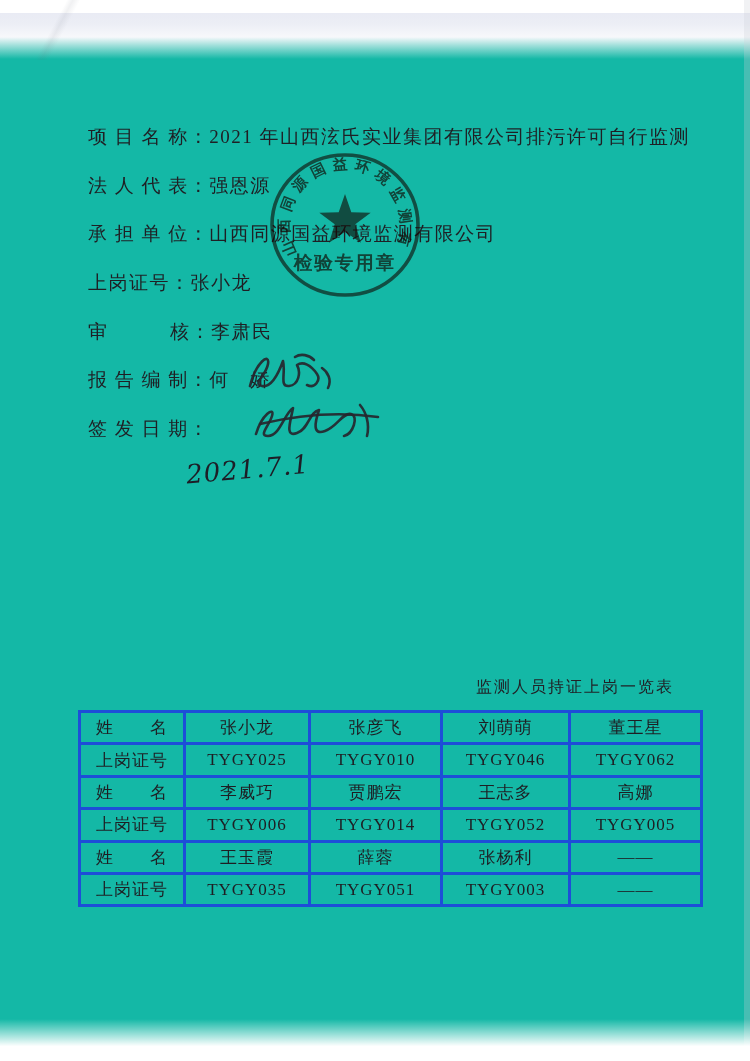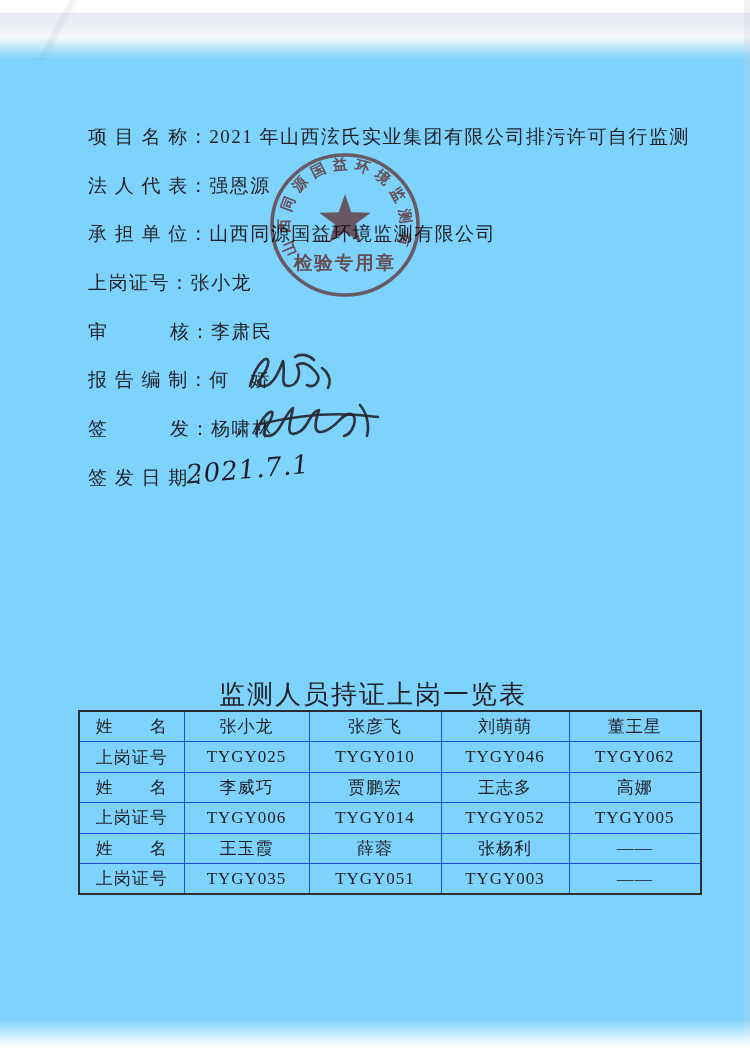--- a/index.html
+++ b/index.html
@@ -1,20 +1,20 @@
 <!DOCTYPE html>
 <html><head>
 <meta charset="utf-8">
 <style>
   html, body { margin:0; padding:0; }
   body { background:#ffffff; }
   .page {
     position:relative;
     width:750px; height:1061px;
-    background:#7dd3fc;
+    background:#14b8a6;
     overflow:hidden;
     font-family:"Liberation Serif","DejaVu Serif",serif;
     color:#212126;
   }
   
   .scan-top-white { position:absolute; top:0; left:0; right:0; height:13px; background:#ffffff; }
   .scan-top-band  { position:absolute; top:13px; left:0; right:0; height:24px;
                     background:linear-gradient(#e9ebf4 0%, #eceef5 45%, #f7f8fb 100%); }
   .scan-top-fade  { position:absolute; top:37px; left:0; right:0; height:22px;
                     background:linear-gradient(#f7f8fb, rgba(250,251,252,0)); }
@@ -32,25 +32,25 @@
 
   
   .seal { position:absolute; left:266px; top:149px; mix-blend-mode:multiply; opacity:0.88; }
 
   
   .sig { position:absolute; pointer-events:none; }
   .sig path { fill:none; stroke:#26262e; stroke-width:2.6; stroke-linecap:round; stroke-linejoin:round; opacity:0.92; }
   .hand-date text { font-family:"DejaVu Serif",serif; font-style:italic; font-size:26px; fill:#1d1d26; letter-spacing:1px; }
 
   
-  .table-title { position:absolute; left:84px; top:677px; width:578px; text-align:center;
-                 font-size:26px; letter-spacing:2px; }
+  .table-title { position:absolute; left:96px; top:677px; width:578px; text-align:right;
+                 font-size:16px; letter-spacing:2px; }
   table.cert { position:absolute; left:78px; top:710px; border-collapse:collapse; table-layout:fixed;
                border:2px solid #2d2d31; }
-  table.cert td { border:1px solid #1d4ed8; height:29.4px; padding:0; text-align:center;
+  table.cert td { border:3px solid #1d4ed8; height:29.4px; padding:0; text-align:center;
                   vertical-align:middle; font-size:17px; letter-spacing:1px; color:#1e1e23; }
 </style>
 </head>
 <body>
 
 <div class="page">
 
   <div class="scan-top-white"></div>
   <div class="scan-top-band"></div>
   <div class="scan-top-fade"></div>
@@ -58,21 +58,20 @@
   <div class="scan-right"></div>
   <div class="scan-bottom"></div>
 
   <div class="fields">
     <div class="field-row"><span class="flabel">项 目 名 称：</span><span class="fvalue">2021 年山西泫氏实业集团有限公司排污许可自行监测</span></div>
     <div class="field-row"><span class="flabel">法 人 代 表：</span><span class="fvalue">强恩源</span></div>
     <div class="field-row"><span class="flabel">承 担 单 位：</span><span class="fvalue">山西同源国益环境监测有限公司</span></div>
     <div class="field-row"><span class="flabel">上岗证号：</span><span class="fvalue">张小龙</span></div>
     <div class="field-row"><span class="flabel">审　　　核：</span><span class="fvalue">李肃民</span></div>
     <div class="field-row"><span class="flabel">报 告 编 制：</span><span class="fvalue">何　娇</span></div>
-    <div class="field-row"><span class="flabel">签　　　发：</span><span class="fvalue">杨啸林</span></div>
     <div class="field-row"><span class="flabel">签 发 日 期：</span><span class="fvalue"></span></div>
   </div>
 
   <svg class="seal" width="160" height="154" viewBox="0 0 160 154">
     <defs>
       <path id="seal-arc" d="M 30.5 104 A 56 56 0 1 1 127.5 104" fill="none"></path>
     </defs>
     <ellipse cx="79" cy="76" rx="73" ry="70" fill="none" stroke="#c8453e" stroke-width="3.6" opacity="0.9"></ellipse>
     <text font-size="14.5" fill="#c8453e" font-weight="bold">
       <textPath href="#seal-arc" startOffset="0" textLength="288" lengthAdjust="spacing">山西同源国益环境监测有限公司</textPath>

